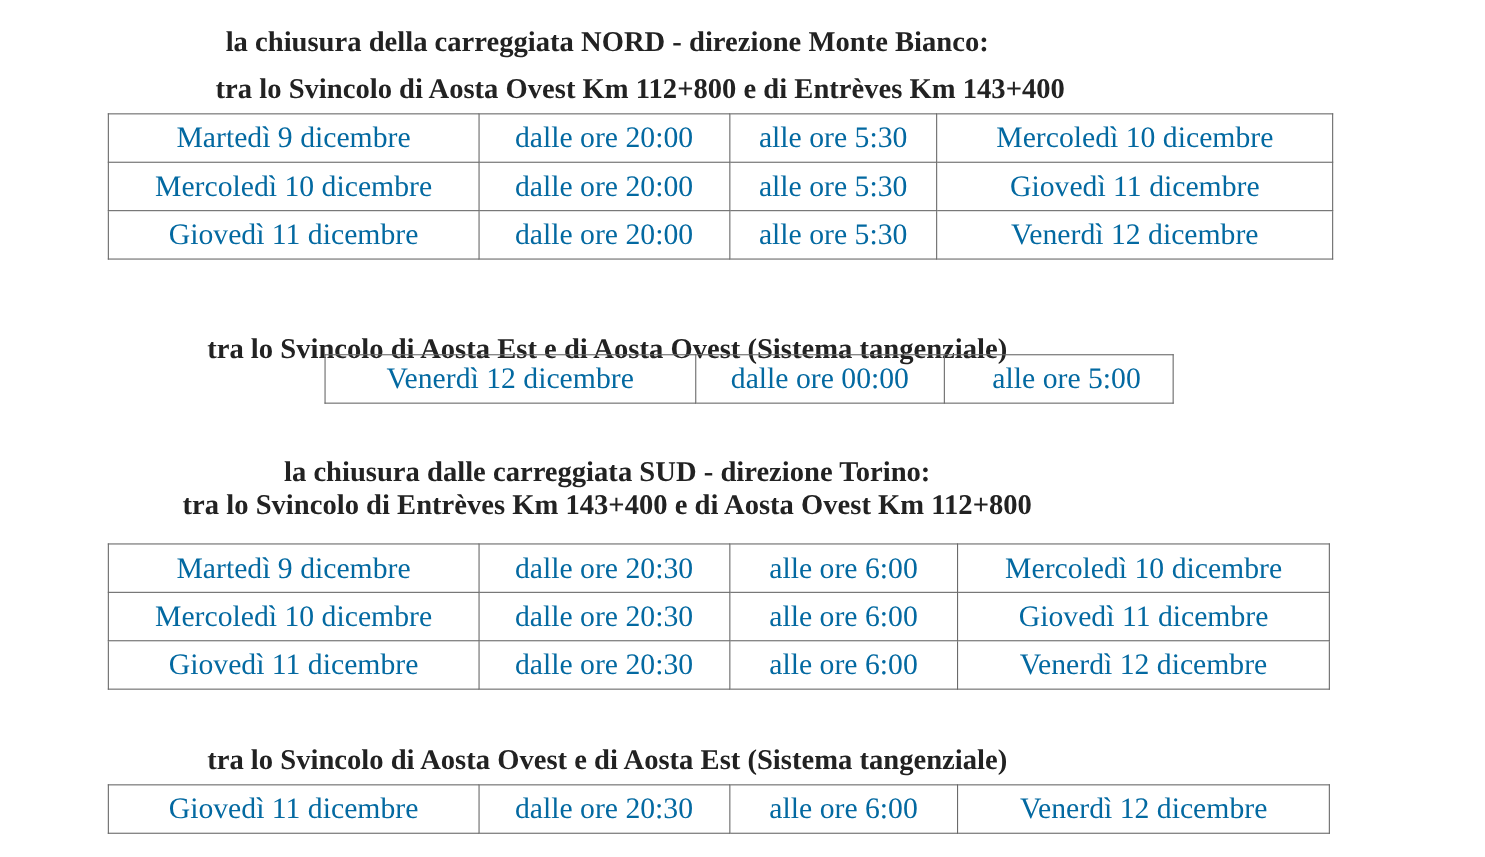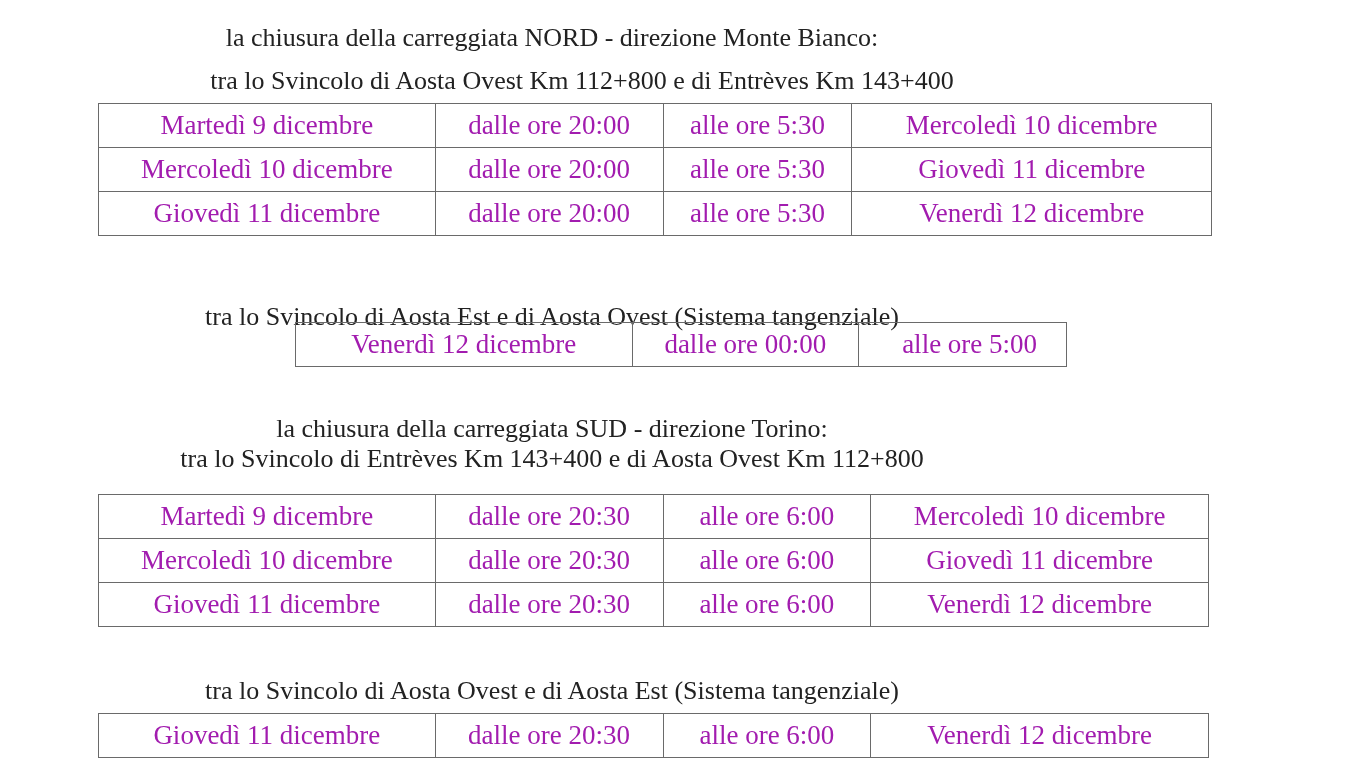--- a/index.html
+++ b/index.html
@@ -1,19 +1,19 @@
 <!DOCTYPE html>
 <html><head>
 <meta charset="utf-8">
 <style>
   html, body { margin:0; padding:0; background:#ffffff; }
   body { width:1350px; height:779px; position:relative; overflow:hidden; font-family:"Liberation Serif", "DejaVu Serif", serif; color:#2a2a2a; }
-  .heading { position:absolute; left:0; width:1104px; text-align:center; font-weight:normal; font-size:26px; line-height:30px; color:#222; white-space:nowrap; }
+  .heading { position:absolute; left:0; width:1104px; text-align:center; font-weight:bold; font-size:26px; line-height:30px; color:#222; white-space:nowrap; }
   table { position:absolute; border-collapse:collapse; }
-  td { border:1.5px solid #6a6a6a; font-size:27px; text-align:center; padding:0; white-space:nowrap; color:#a21caf; height:43px; }
+  td { border:1.5px solid #6a6a6a; font-size:27px; text-align:center; padding:0; white-space:nowrap; color:#0369a1; height:43px; }
 </style>
 </head>
 <body>
 
 <div class="heading" style="top:23px;">la chiusura della carreggiata NORD - direzione Monte Bianco:</div>
 <div class="heading" style="top:66px;margin-left:30px;">tra lo Svincolo di Aosta Ovest Km 112+800 e di Entrèves Km 143+400</div>
 <table style="left:98px; top:103px; width:1114px;">
   <colgroup>
       <col style="width:337px">
       <col style="width:228px">
@@ -51,21 +51,21 @@
     </colgroup>
   <tbody>
       <tr>
     <td>Venerdì 12 dicembre</td>
     <td>dalle ore 00:00</td>
     <td style="text-align:center; padding-left:14px;">alle ore 5:00</td>
   </tr>
 </tbody>
   </table>
 
-<div class="heading" style="top:414px;">la chiusura della carreggiata SUD - direzione Torino:</div>
+<div class="heading" style="top:414px;">la chiusura dalle carreggiata SUD - direzione Torino:</div>
 <div class="heading" style="top:444px;">tra lo Svincolo di Entrèves Km 143+400 e di Aosta Ovest Km 112+800</div>
 <table style="left:98px; top:494px; width:1111px;">
   <colgroup>
       <col style="width:337px">
       <col style="width:228px">
       <col style="width:208px">
       <col style="width:338px">
     </colgroup>
   <tbody>
       <tr>

